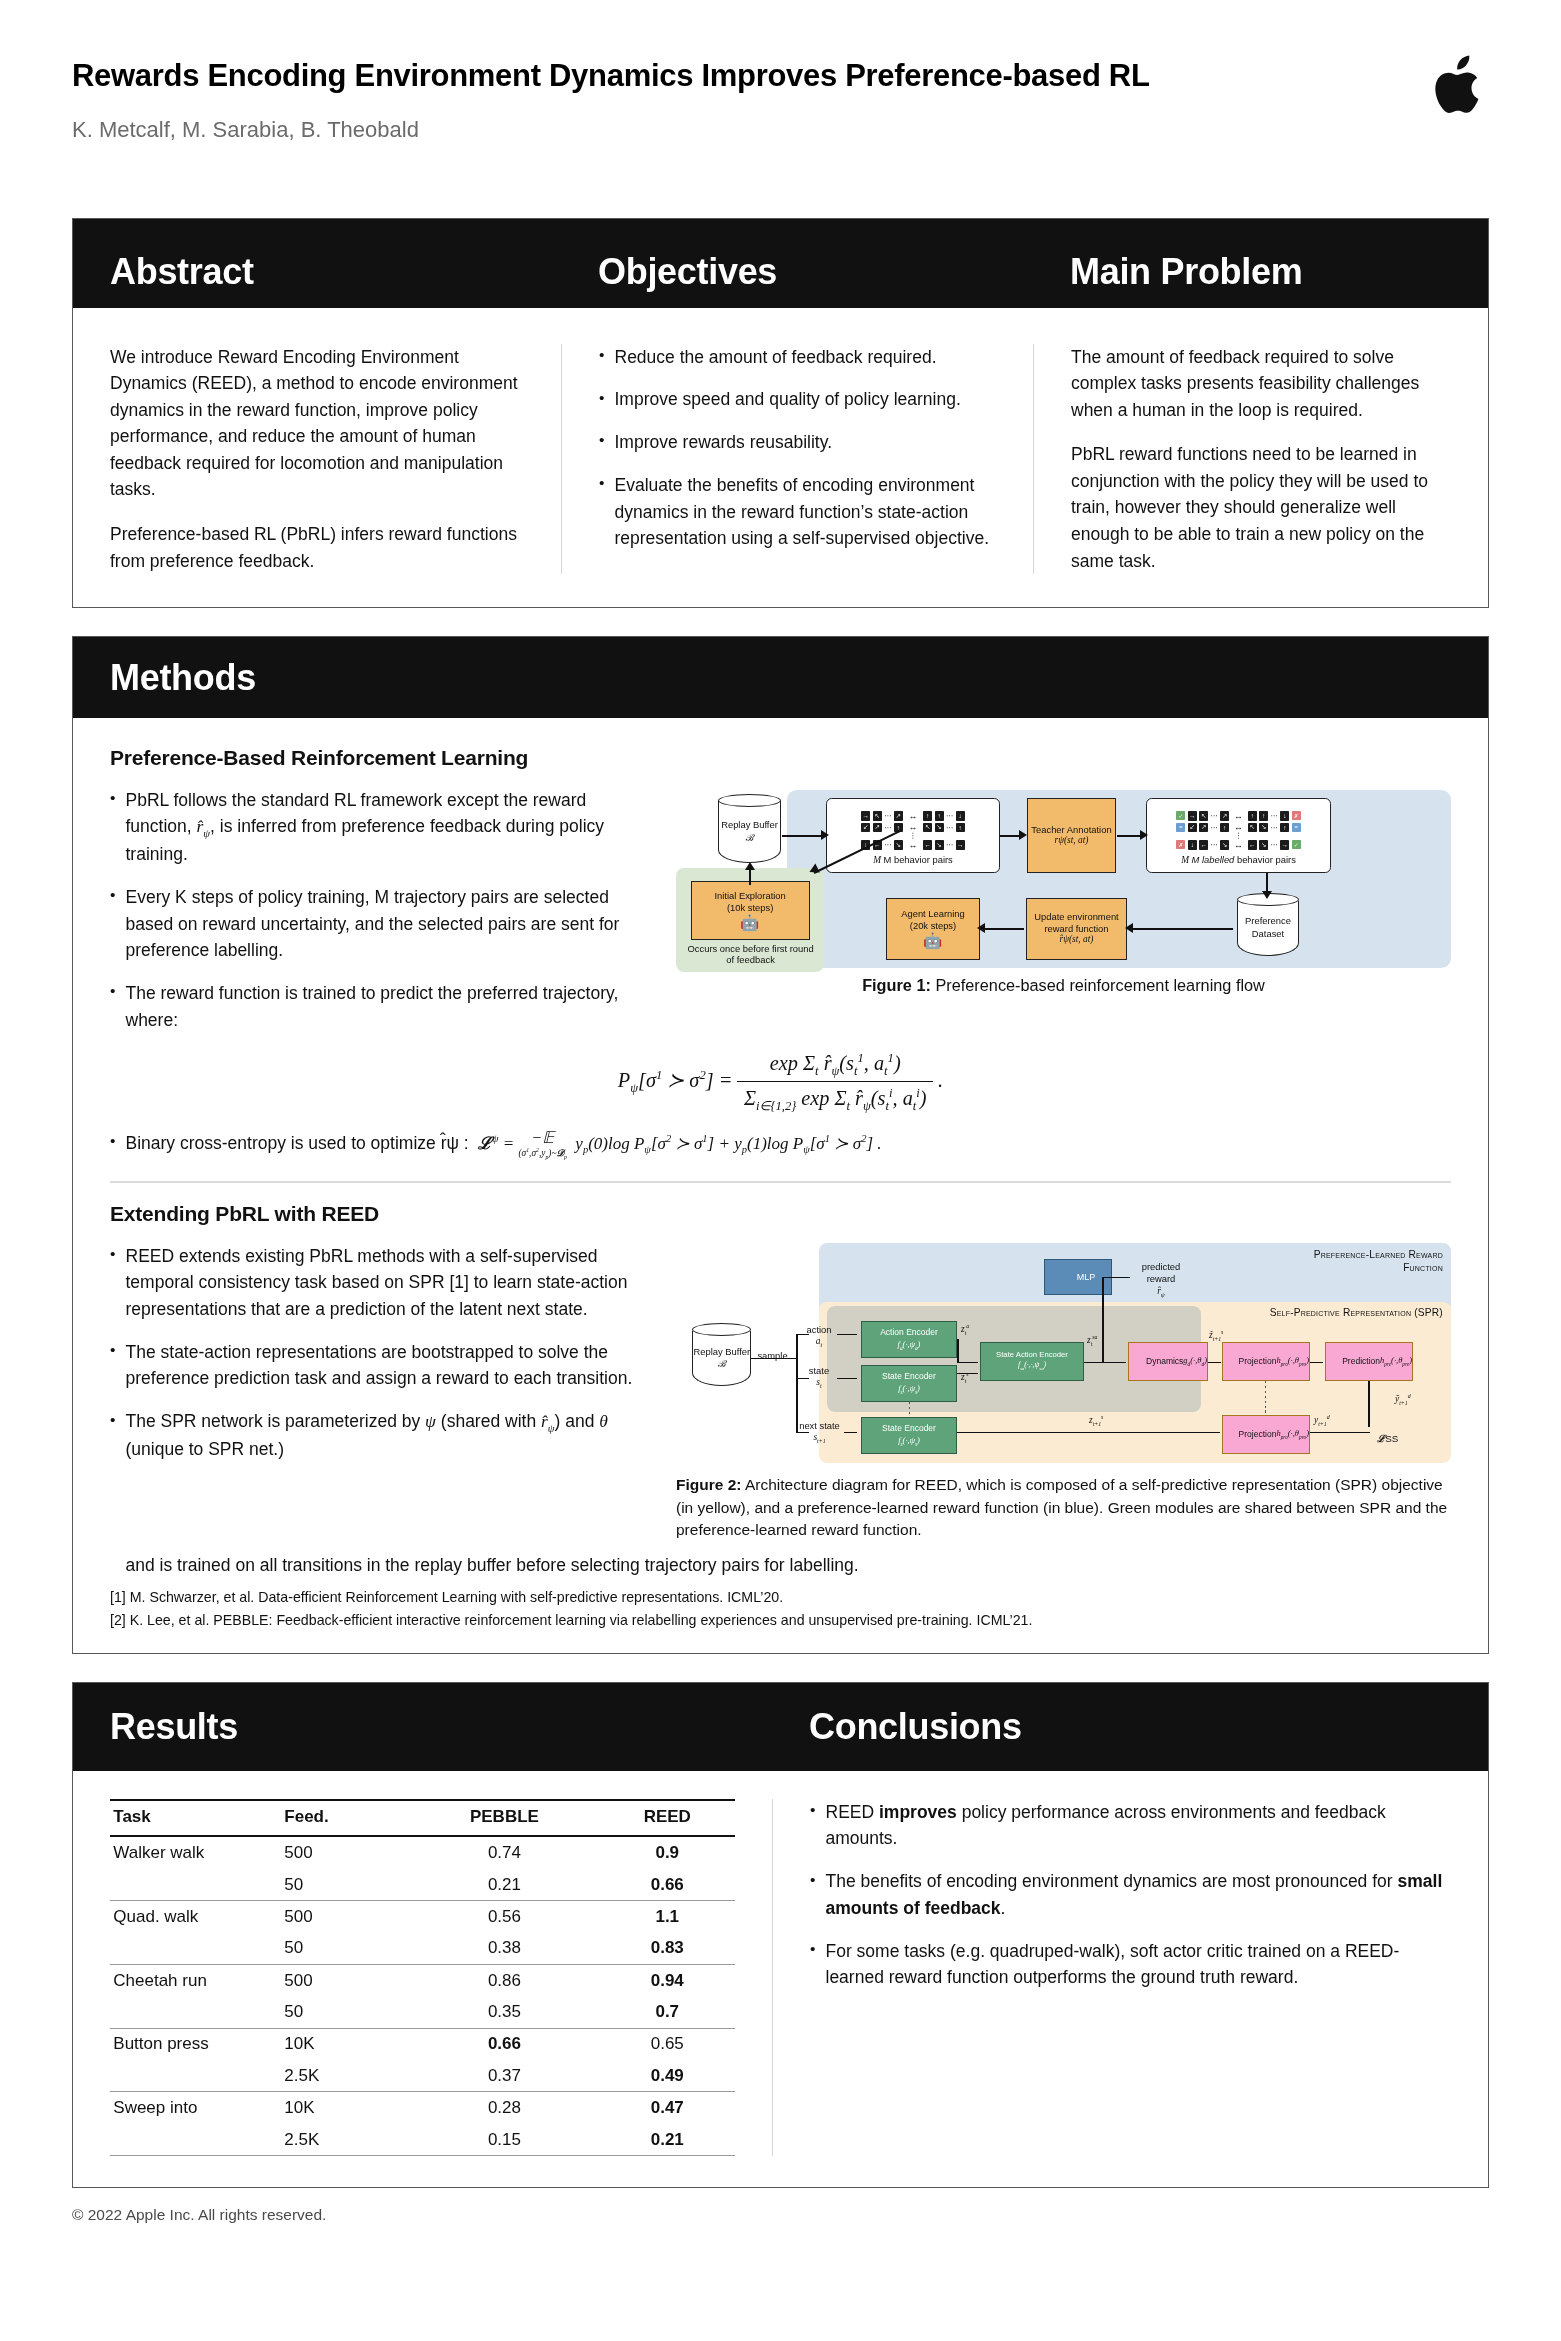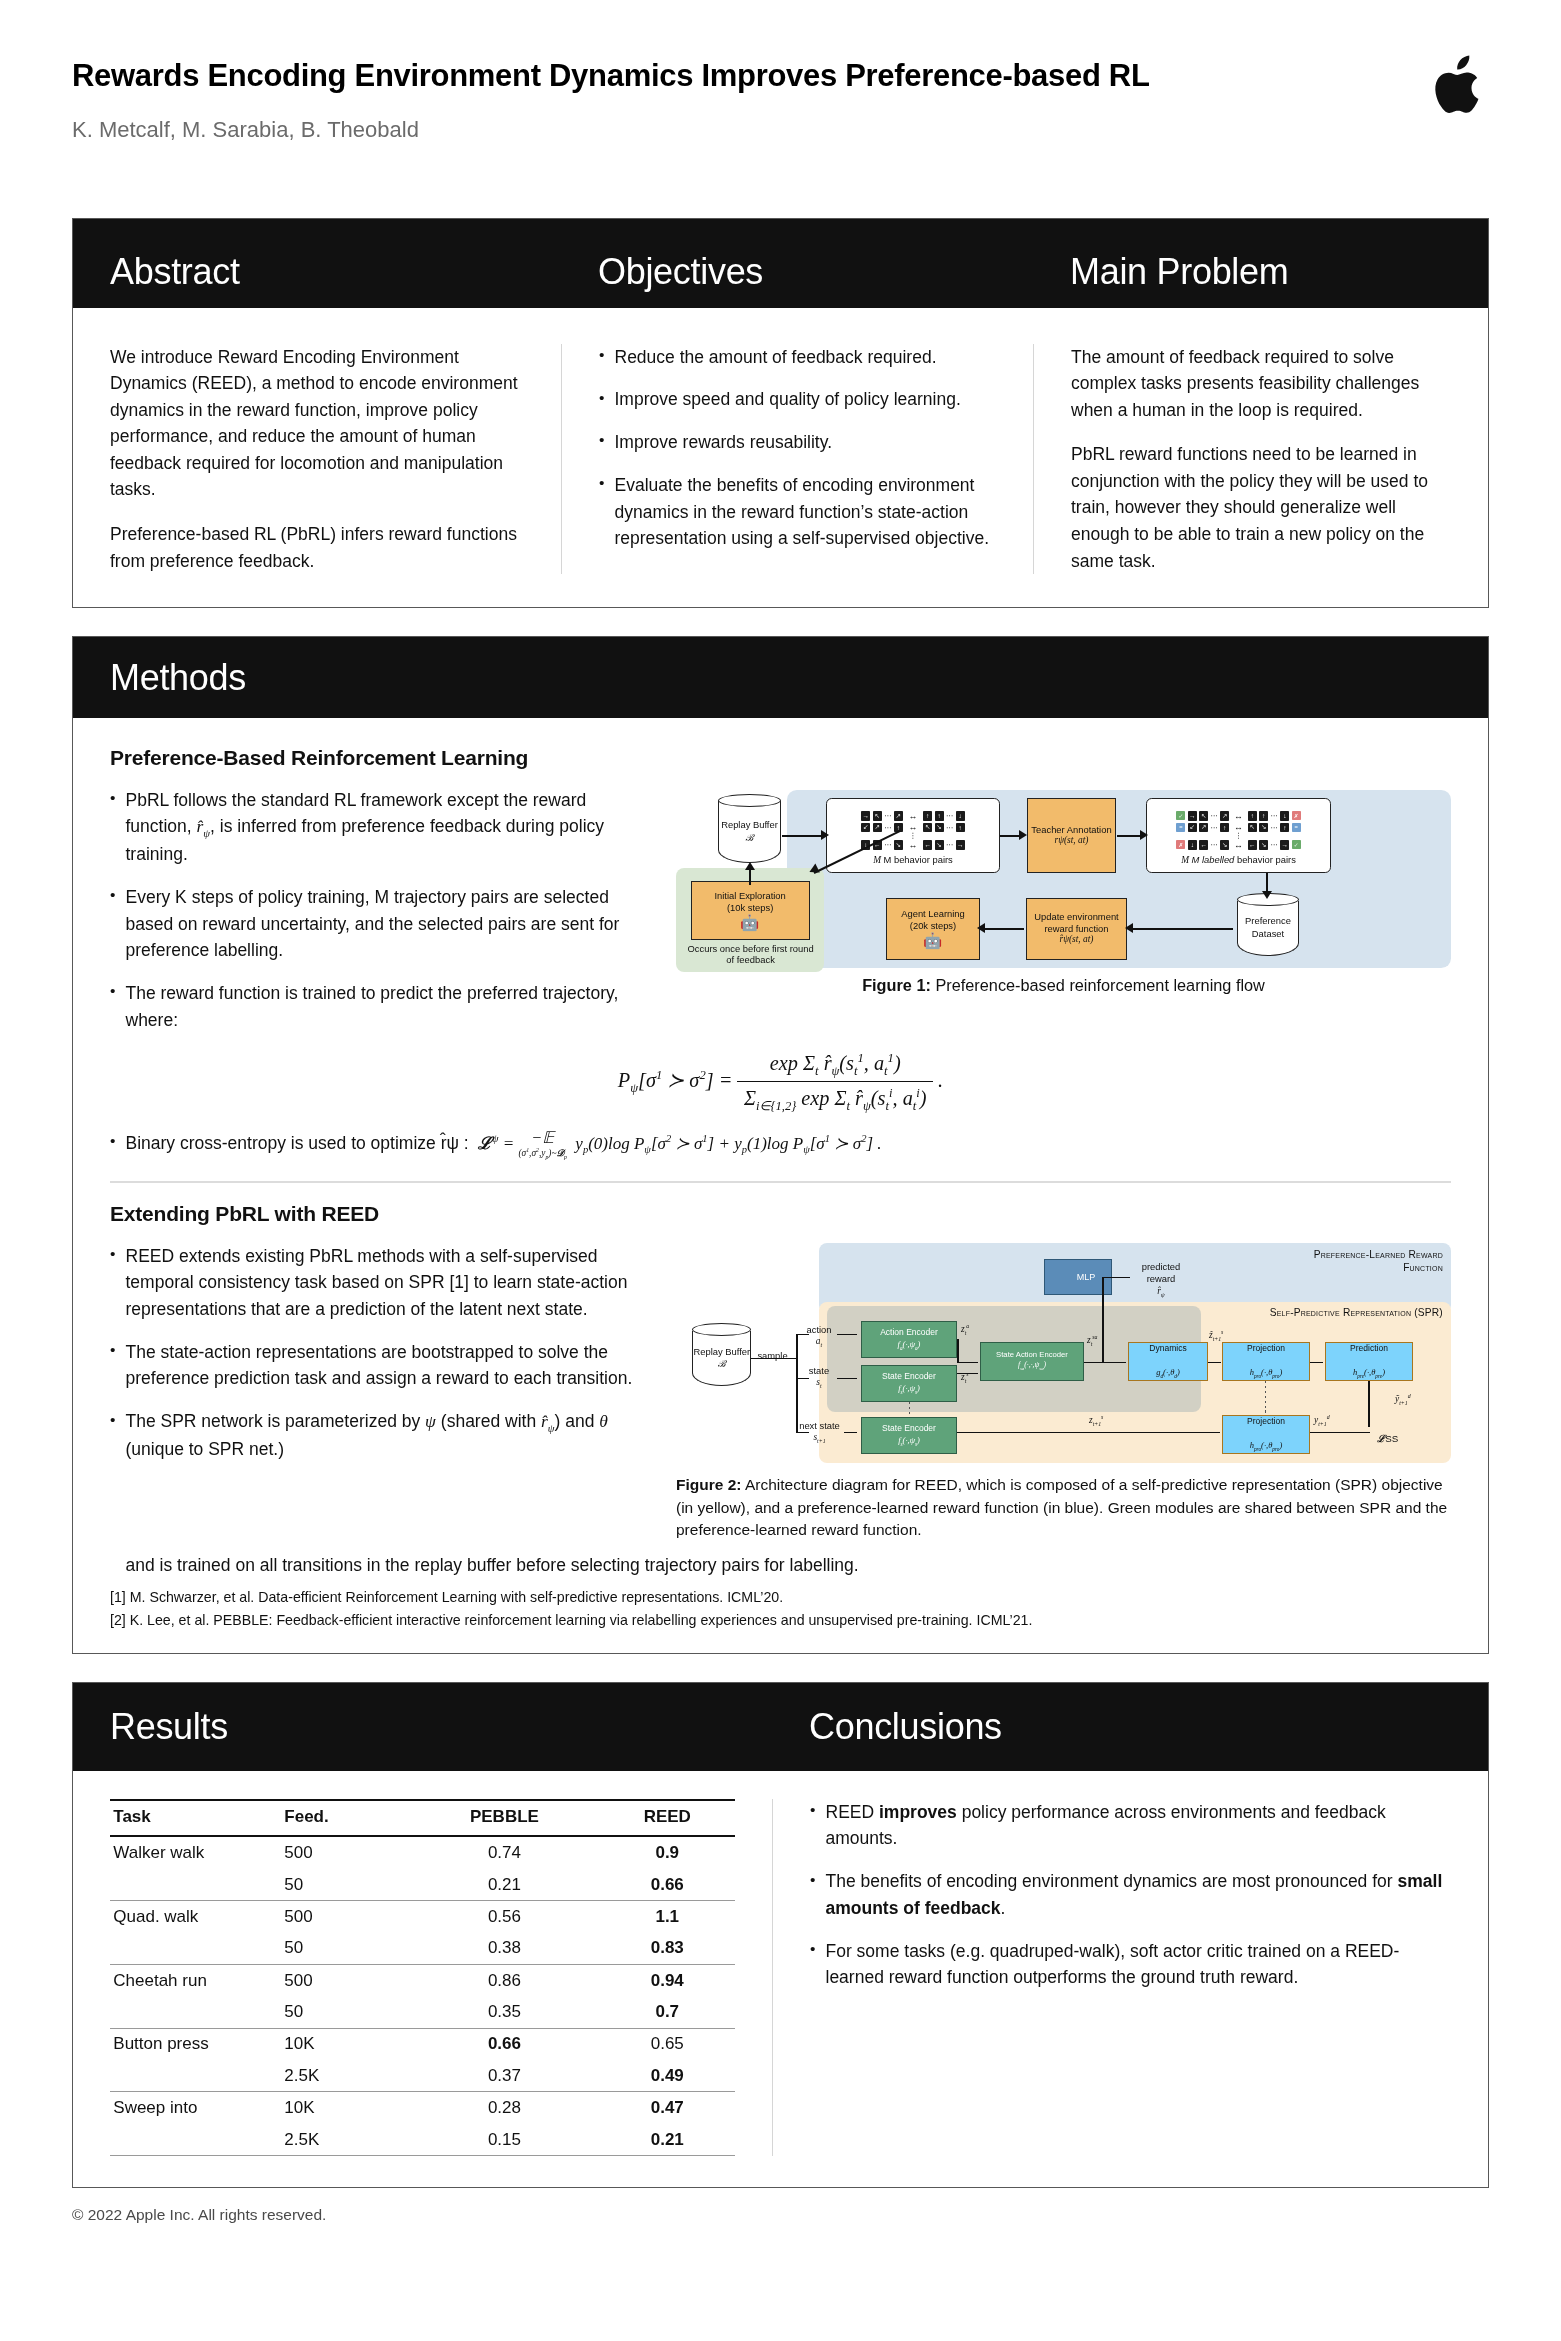--- a/index.html
+++ b/index.html
@@ -21,21 +21,21 @@
   .authors { margin-top: 21px; font-size: 22px; color: #6b6b6b; line-height: 1.38; }
   .apple-logo { position: absolute; right: 8.1px; top: 55px; }
 
   
   .panel { border: 1.6px solid #585858; background: #fff; }
   .band {
     background: #111111; color: #ffffff;
     display: flex; align-items: flex-end;
   }
   .band h2 {
-    font-size: 36px; font-weight: normal; letter-spacing: -0.3px;
+    font-size: 36px; font-weight: bold; letter-spacing: -0.3px;
   }
 
   
   .top-panel { margin-top: 6.5px; }
   .top-band { height: 89px; padding: 0 0 14.6px 0; }
   .top-band .c { padding-left: 37px; }
   .c1 { width: 488px; }
   .c2 { width: 472px; }
   .c3 { width: 455px; }
   .top-body { display: flex; padding: 36px 0 33px 0; }
@@ -134,23 +134,23 @@
   .f2-yellow { position:absolute; left:143px; top:59px; right:0; bottom:0;
              background:#fbebd2; border-radius: 8.1px; }
   .f2-grey { position:absolute; left:151px; top:63px; width:374px; height:106px;
              background:#d2d0c4; border-radius: 8.1px; }
   .gbox2 {
     position:absolute; background:#5fa37a; border:1.1px solid #2f5e47;
     color:#fff; display:flex; flex-direction:column; align-items:center;
     justify-content:center; text-align:center; line-height:1.3; font-size:8.5px;
   }
   .ybox {
-    position:absolute; background:#7dd3fc; border:1.1px solid #a8761f;
-    color:#111; display:flex; flex-direction:column; align-items:center;
-    justify-content:space-between; text-align:center; line-height:1.3; font-size:8.5px;
+    position:absolute; background:#f9a8d4; border:1.1px solid #a8761f;
+    color:#111; display:flex; flex-direction:row; align-items:center;
+    justify-content:flex-end; text-align:center; line-height:1.3; font-size:8.5px;
   }
   .bbox {
     position:absolute; background:#5b8cb8; border:1.1px solid #2f5877;
     color:#fff; display:flex; align-items:center; justify-content:center;
     font-size:9px;
   }
   .scap { position:absolute; font-variant: small-caps; font-size:10.2px;
           letter-spacing:0.2px; text-align:right; line-height:1.3; }
 
   

